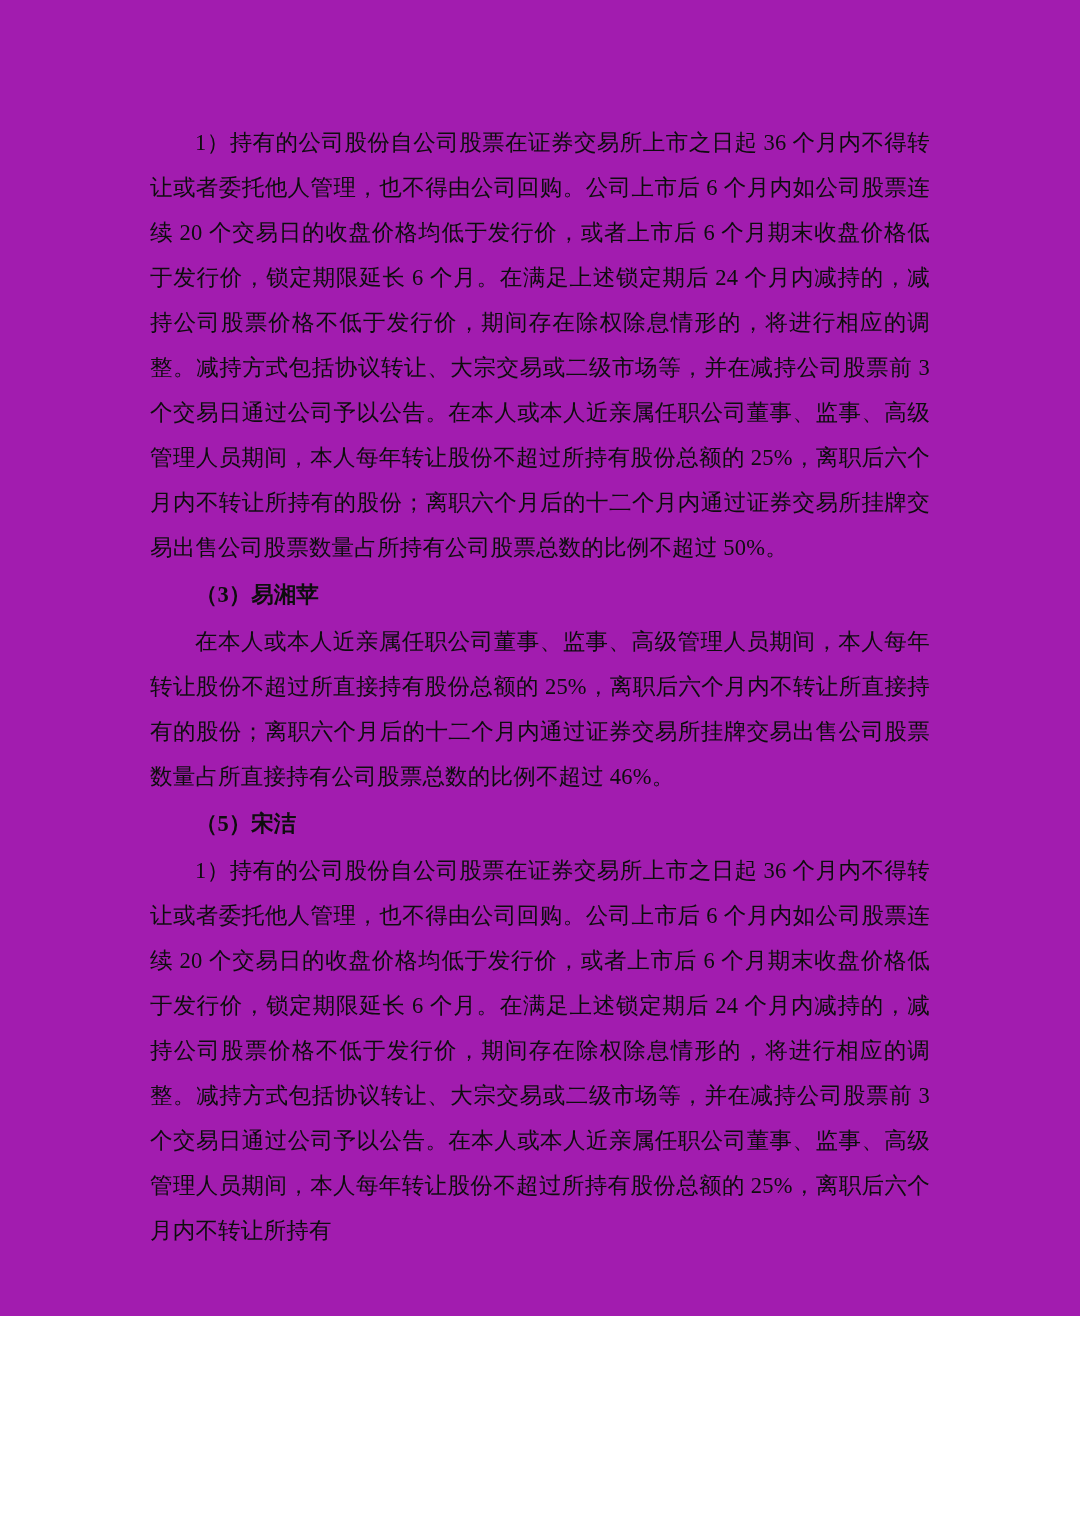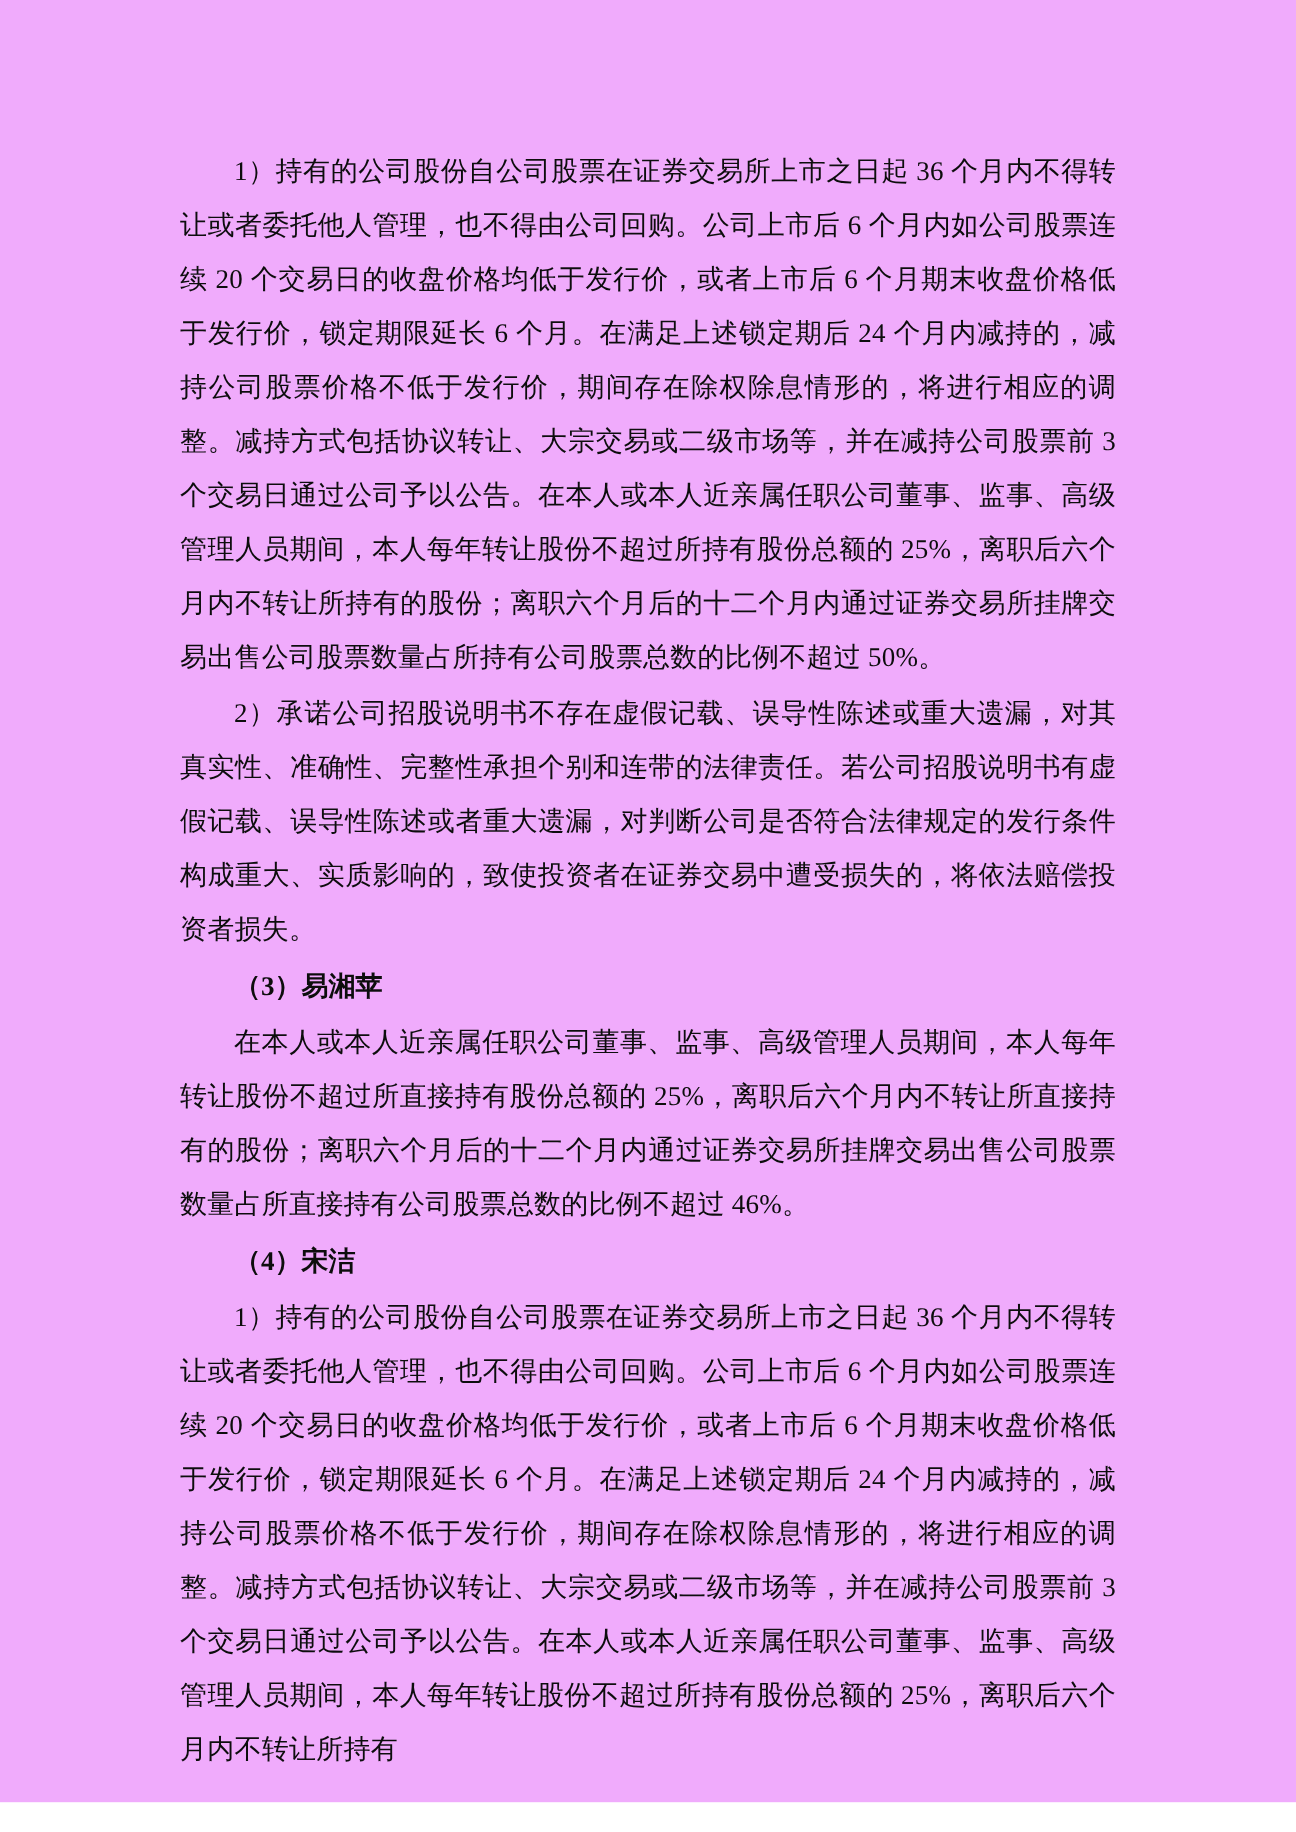--- a/index.html
+++ b/index.html
@@ -2,22 +2,22 @@
 <html><head>
 <meta charset="utf-8">
 <style>
   html, body {
     margin: 0;
     padding: 0;
     background: #ffffff;
   }
   .page {
     width: 1080px;
-    height: 1502px;
-    background: #f0abfc;
+    height: 1316px;
+    background: #a21caf;
     position: relative;
     box-sizing: border-box;
     padding: 120px 150px 100px 150px;
     font-family: "Liberation Serif", "DejaVu Serif", serif;
     color: #111111;
     overflow: hidden;
   }
   .doc-body {
     width: 780px;
     margin: 0 auto;
@@ -42,24 +42,23 @@
   }
 </style>
 </head>
 <body>
 
 <div class="page">
   <div class="doc-body">
 
     <p class="para">1）持有的公司股份自公司股票在证券交易所上市之日起 36 个月内不得转让或者委托他人管理，也不得由公司回购。公司上市后 6 个月内如公司股票连续 20 个交易日的收盘价格均低于发行价，或者上市后 6 个月期末收盘价格低于发行价，锁定期限延长 6 个月。在满足上述锁定期后 24 个月内减持的，减持公司股票价格不低于发行价，期间存在除权除息情形的，将进行相应的调整。减持方式包括协议转让、大宗交易或二级市场等，并在减持公司股票前 3 个交易日通过公司予以公告。在本人或本人近亲属任职公司董事、监事、高级管理人员期间，本人每年转让股份不超过所持有股份总额的 25%，离职后六个月内不转让所持有的股份；离职六个月后的十二个月内通过证券交易所挂牌交易出售公司股票数量占所持有公司股票总数的比例不超过 50%。</p>
 
-    <p class="para">2）承诺公司招股说明书不存在虚假记载、误导性陈述或重大遗漏，对其真实性、准确性、完整性承担个别和连带的法律责任。若公司招股说明书有虚假记载、误导性陈述或者重大遗漏，对判断公司是否符合法律规定的发行条件构成重大、实质影响的，致使投资者在证券交易中遭受损失的，将依法赔偿投资者损失。</p>
 
     <p class="heading">（3）易湘苹</p>
 
     <p class="para">在本人或本人近亲属任职公司董事、监事、高级管理人员期间，本人每年转让股份不超过所直接持有股份总额的 25%，离职后六个月内不转让所直接持有的股份；离职六个月后的十二个月内通过证券交易所挂牌交易出售公司股票数量占所直接持有公司股票总数的比例不超过 46%。</p>
 
-    <p class="heading">（4）宋洁</p>
+    <p class="heading">（5）宋洁</p>
 
     <p class="para">1）持有的公司股份自公司股票在证券交易所上市之日起 36 个月内不得转让或者委托他人管理，也不得由公司回购。公司上市后 6 个月内如公司股票连续 20 个交易日的收盘价格均低于发行价，或者上市后 6 个月期末收盘价格低于发行价，锁定期限延长 6 个月。在满足上述锁定期后 24 个月内减持的，减持公司股票价格不低于发行价，期间存在除权除息情形的，将进行相应的调整。减持方式包括协议转让、大宗交易或二级市场等，并在减持公司股票前 3 个交易日通过公司予以公告。在本人或本人近亲属任职公司董事、监事、高级管理人员期间，本人每年转让股份不超过所持有股份总额的 25%，离职后六个月内不转让所持有</p>
 
   </div>
 </div>
 
 </body></html>

